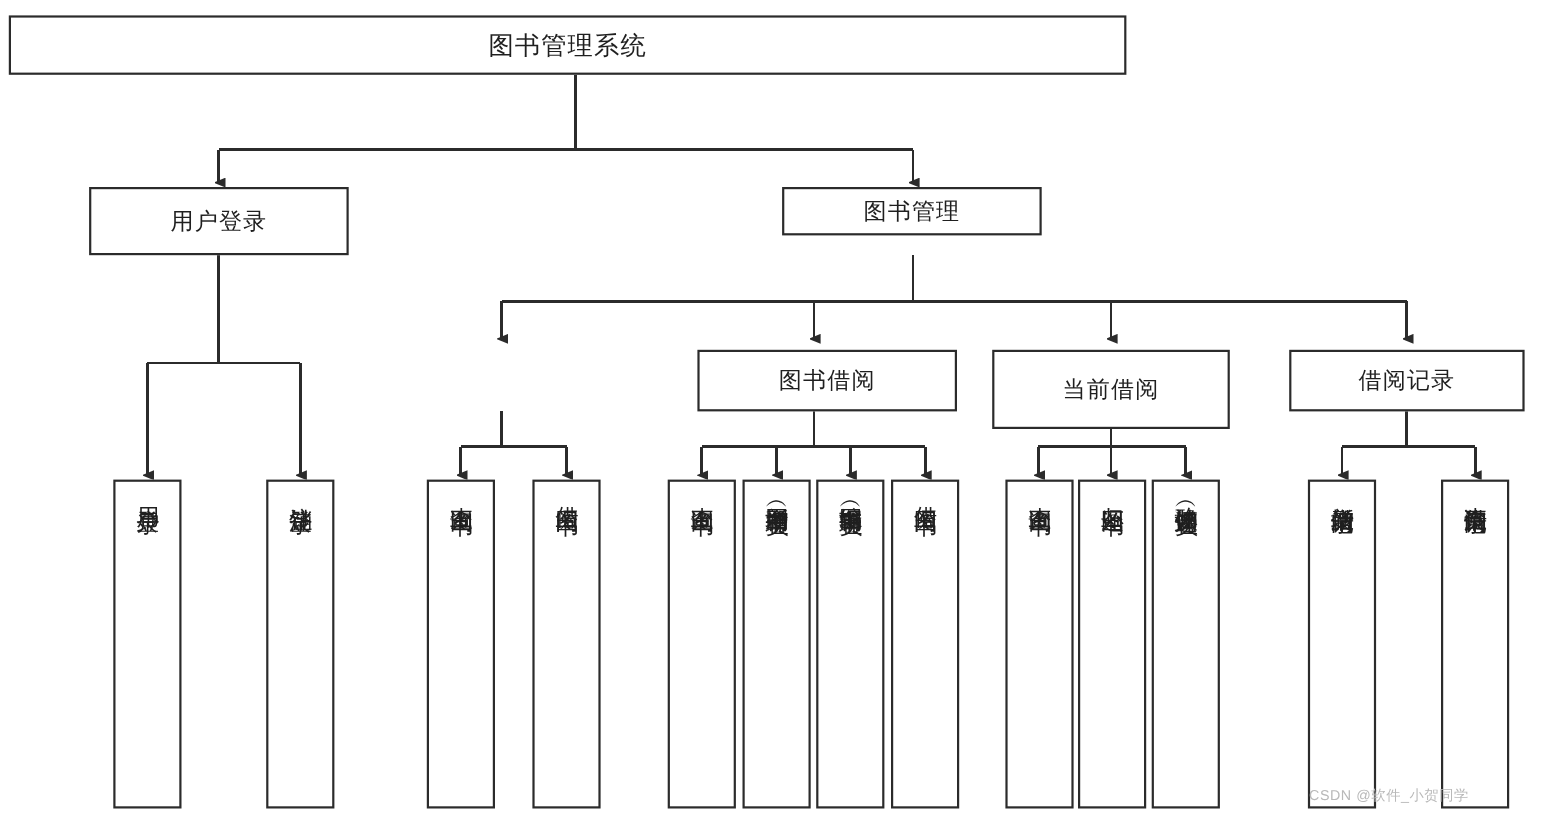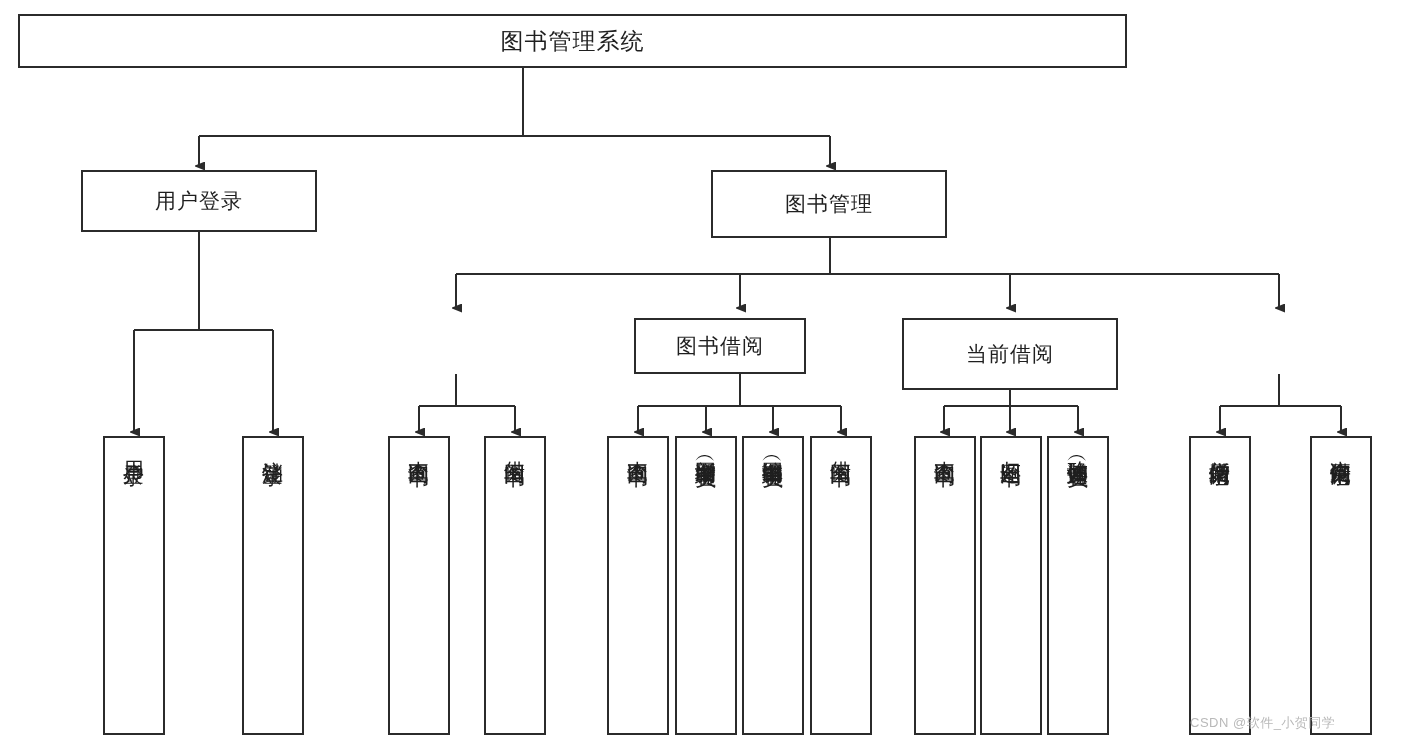--- a/index.html
+++ b/index.html
@@ -119,36 +119,39 @@
       <path d="M1010,406 L1010,432" marker-end="url(#arrow)"></path>
       <path d="M1078,406 L1078,432" marker-end="url(#arrow)"></path>
 
       <path d="M1279,374 L1279,406"></path>
       <path d="M1220,406 L1341,406"></path>
       <path d="M1220,406 L1220,432" marker-end="url(#arrow)"></path>
       <path d="M1341,406 L1341,432" marker-end="url(#arrow)"></path>
     </g>
   </svg>
 
-  <div class="node root" style="left:18px; top:14px; width:1109px; height:54px;">
+  <div class="node root" style="left:8px; top:14px; width:1016px; height:54px;">
     <span>图书管理系统</span>
   </div>
 
   <div class="node branch" style="left:81px; top:170px; width:236px; height:62px;">
     <span>用户登录</span>
   </div>
-  <div class="node branch" style="left:711px; top:170px; width:236px; height:68px;">
+  <div class="node branch" style="left:711px; top:170px; width:236px; height:44px;">
     <span>图书管理</span>
   </div>
 
-  <div class="node branch" style="left:634px; top:318px; width:172px; height:56px;text-align:center;">
+  <div class="node branch" style="left:634px; top:318px; width:236px; height:56px;text-align:center;">
     <span>图书借阅</span>
   </div>
   <div class="node branch" style="left:902px; top:318px; width:216px; height:72px;">
     <span>当前借阅</span>
+  </div>
+  <div class="node branch" style="left:1172px; top:318px; width:214px; height:56px;">
+    <span>借阅记录</span>
   </div>
 
   <div class="node leaf" style="left:103px; top:436px; width:62px; height:299px;">
     <span class="vtext">用户登录</span>
   </div>
   <div class="node leaf" style="left:242px; top:436px; width:62px; height:299px;">
     <span class="vtext">注销登录</span>
   </div>
 
   <div class="node leaf" style="left:388px; top:436px; width:62px; height:299px;">

